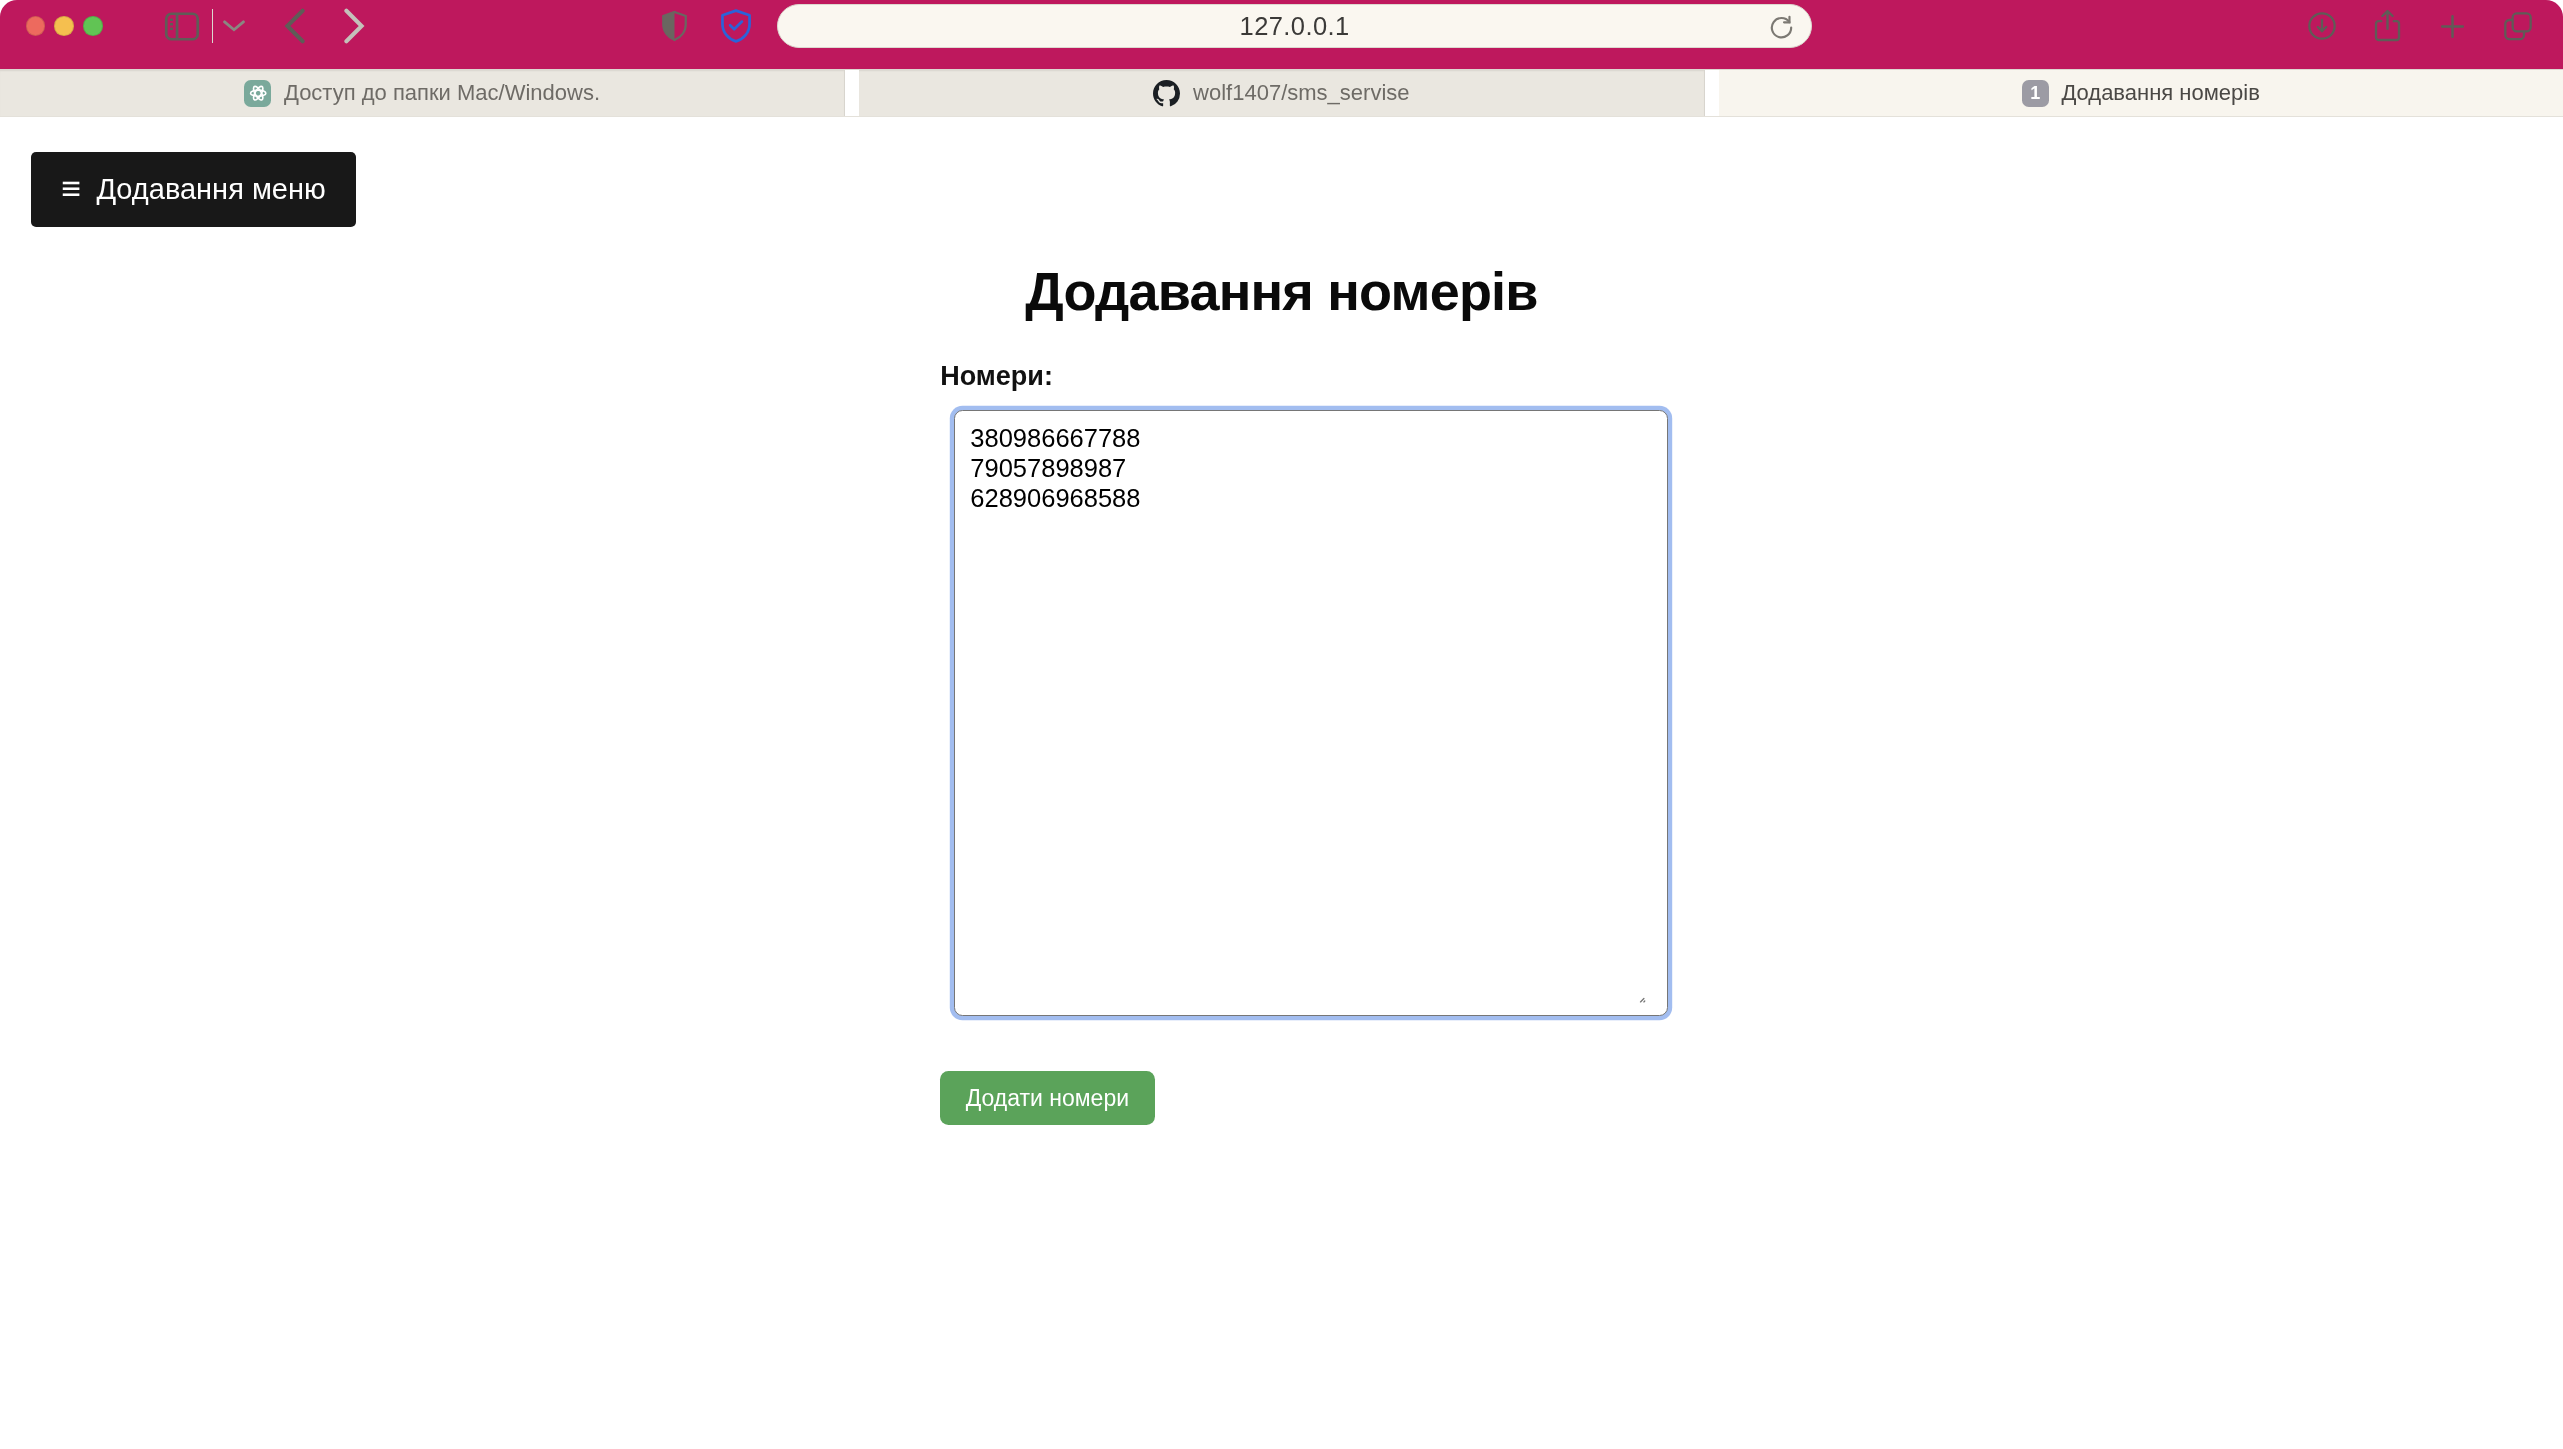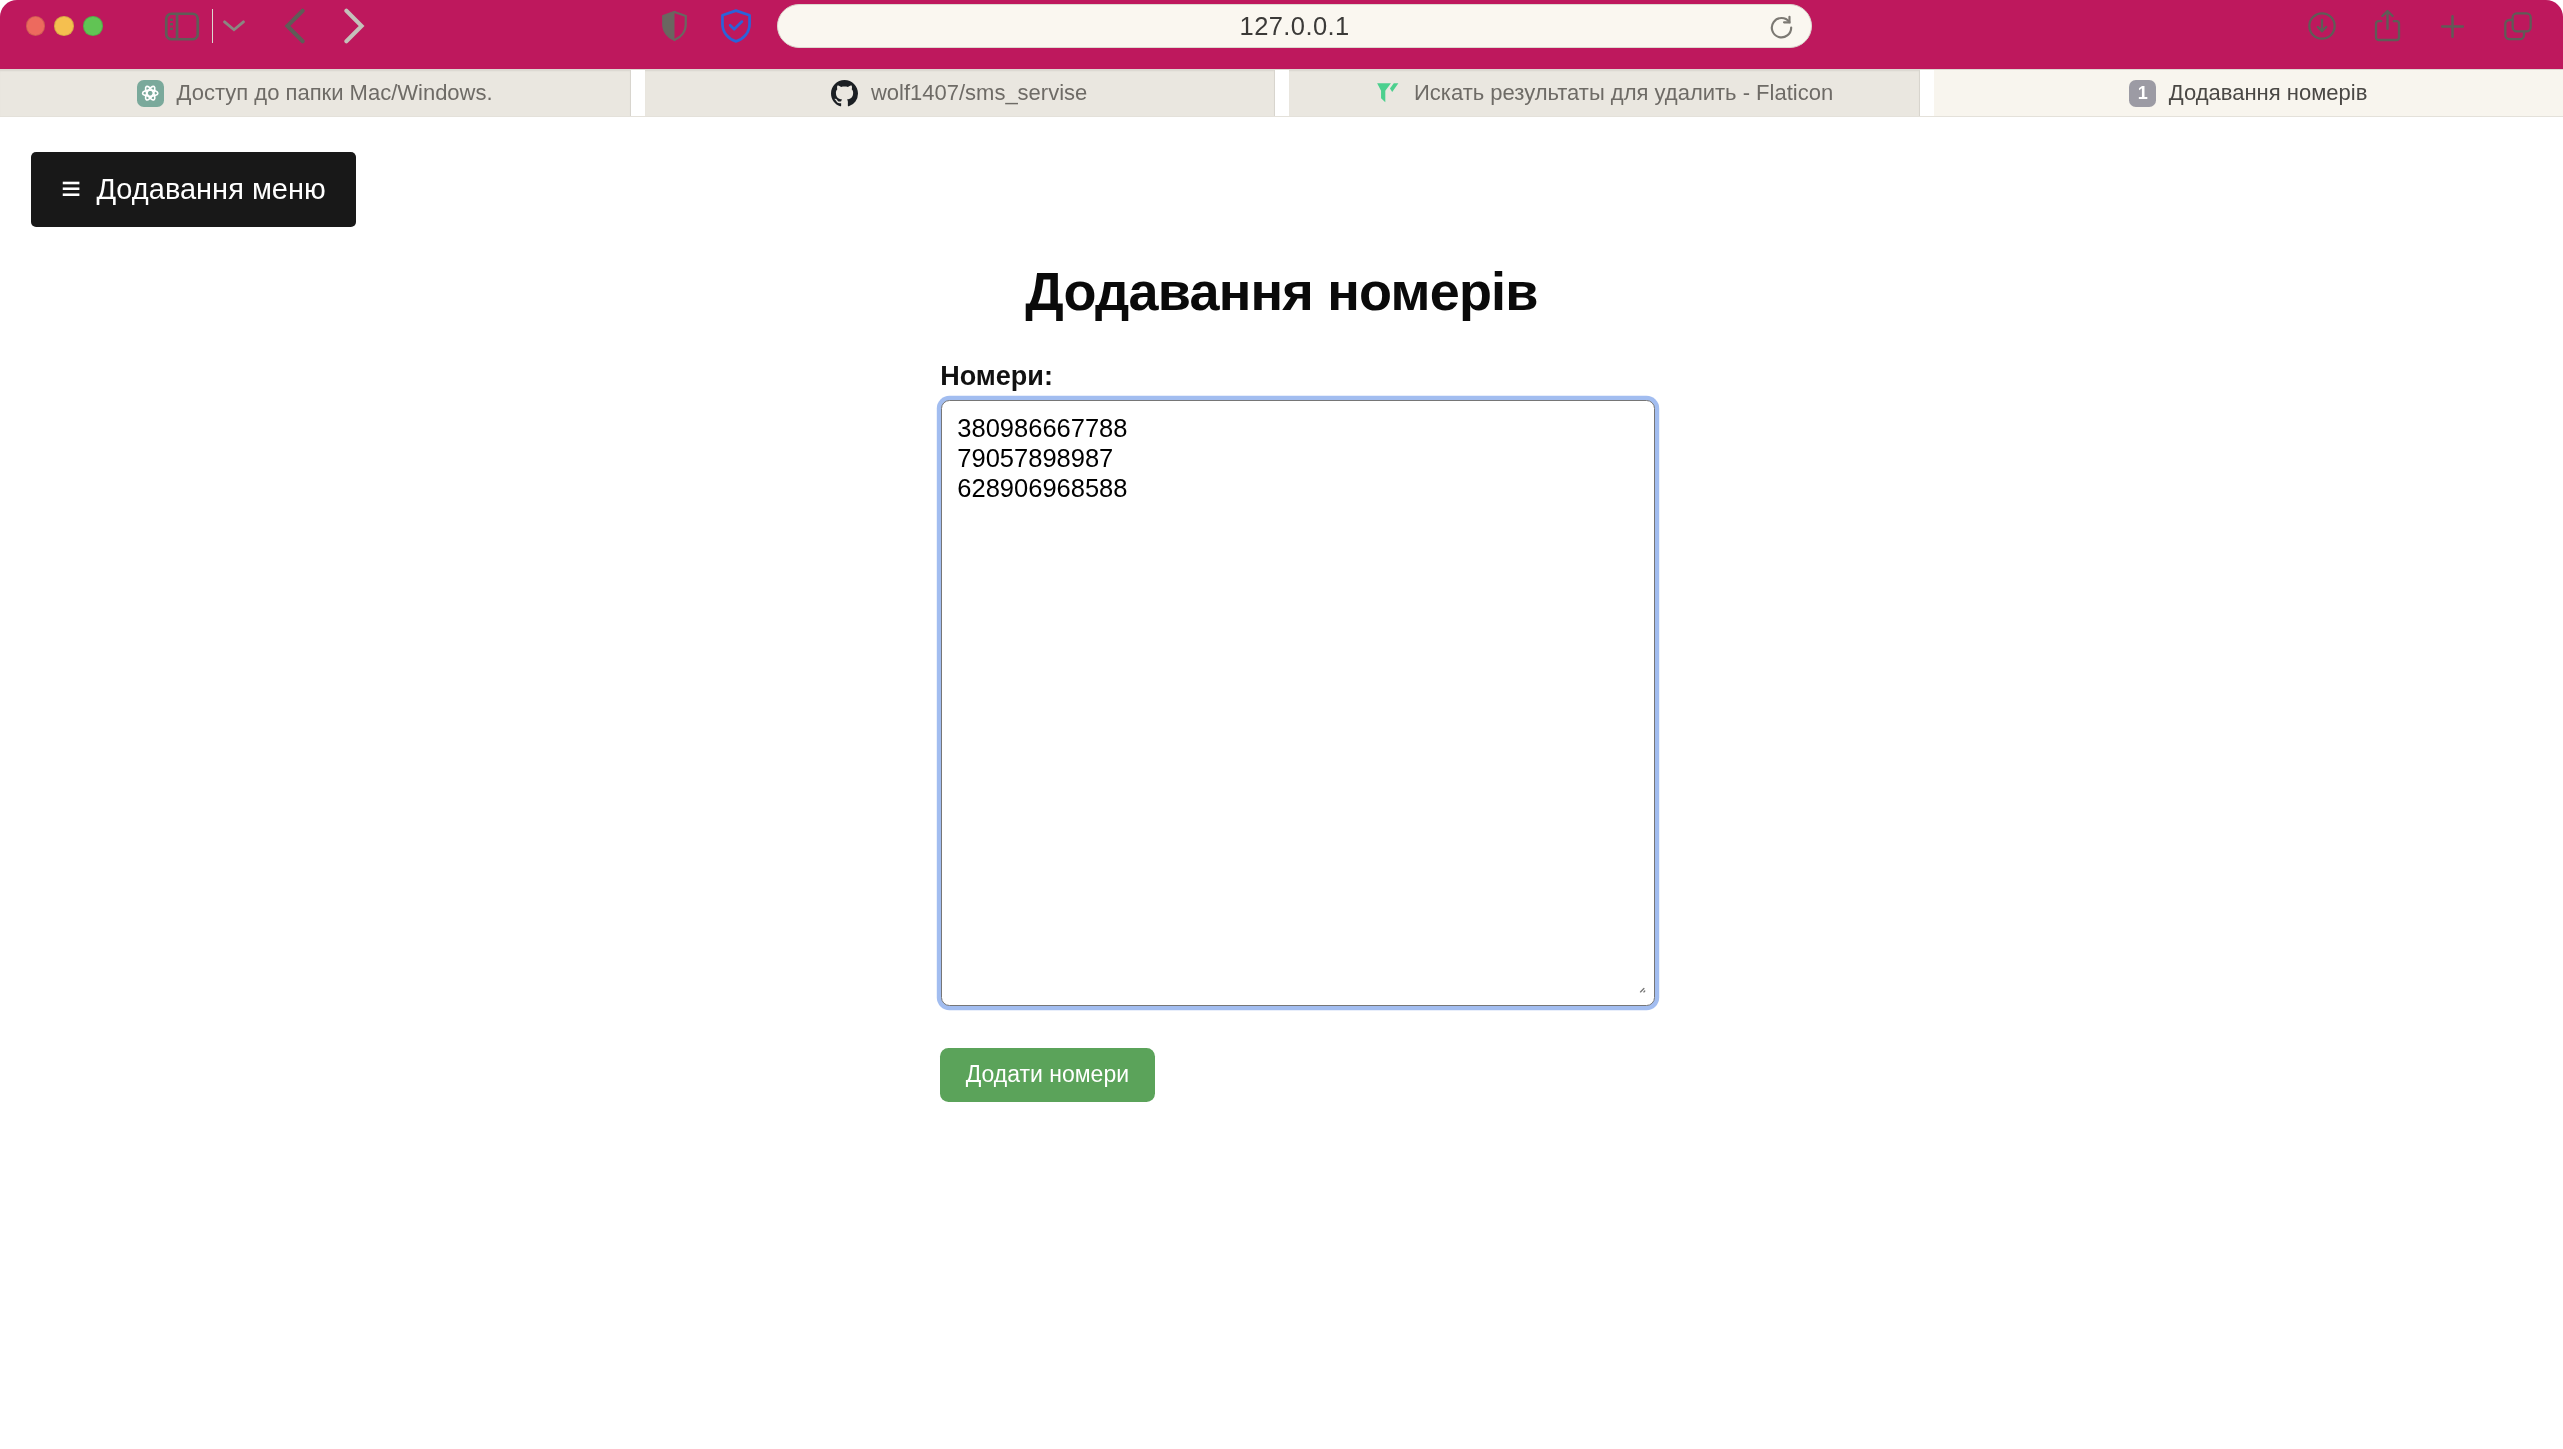--- a/index.html
+++ b/index.html
@@ -41,21 +41,21 @@
   .page { position:relative; height:1333px; background:#ffffff; }
   .menu-btn { margin:35px 0 0 31px; width:325px; height:75px; background:#181818;
     border:none; border-radius:5.1px; color:#ffffff; display:flex; align-items:center;
     justify-content:center; gap:15.3px; font-size:29px; font-family:inherit; cursor:pointer; }
   .menu-btn .bars { font-size:34px; line-height:1; position:relative; top:-1.7px; }
   h1.title { margin-top:33px; text-align:center; font-size:54px; font-weight:bold;
     color:#0a0a0a; line-height:63px; letter-spacing:-0.8px; }
   .form-col { margin-left:936px; width:722px; }
   .num-label { display:block; margin:38px 0 0 4.2px; font-size:27px; font-weight:bold; color:#111; }
   .ta-wrap { position:relative; margin-top:7.6px; width:722px; }
-  textarea.numbers { display:block; width:714px; height:606px; margin:5px;
+  textarea.numbers { display:block; width:714px; height:606px; margin:18px;
     border:1.7px solid #767676; border-radius:8.5px; box-shadow:0 0 0 4.2px #a2bdf0;
     padding:12px 15.3px; font-family:"Liberation Sans", sans-serif; font-size:25.5px;
     line-height:30px; color:#000; resize:none; outline:none; background:#fff; }
   .resize-handle { position:absolute; right:12px; bottom:12px; color:#777; }
   .submit-btn { margin:37px 0 0 4.2px; height:54px; padding:0 25.5px; background:#5ba35a;
     border:none; border-radius:8.5px; color:#ffffff; font-size:23px; font-family:inherit; cursor:pointer; }
   svg { display:block; }
 </style>
 </head>
 <body>
@@ -168,29 +168,20 @@
 
     <div class="tab">
       <span class="favicon">
         <svg width="27" height="27" viewBox="0 0 16 16" fill="#1b1f23">
           <path d="M8 0C3.58 0 0 3.58 0 8c0 3.54 2.29 6.53 5.47 7.59.4.07.55-.17.55-.38 0-.19-.01-.82-.01-1.49-2.01.37-2.53-.49-2.69-.94-.09-.23-.48-.94-.82-1.13-.28-.15-.68-.52-.01-.53.63-.01 1.08.58 1.23.82.72 1.21 1.87.87 2.33.66.07-.52.28-.87.51-1.07-1.78-.2-3.64-.89-3.64-3.95 0-.87.31-1.59.82-2.15-.08-.2-.36-1.02.08-2.12 0 0 .67-.21 2.2.82.64-.18 1.32-.27 2-.27s1.36.09 2 .27c1.53-1.04 2.2-.82 2.2-.82.44 1.1.16 1.92.08 2.12.51.56.82 1.27.82 2.15 0 3.07-1.87 3.75-3.65 3.95.29.25.54.73.54 1.48 0 1.07-.01 1.93-.01 2.2 0 .21.15.46.55.38A8.013 8.013 0 0 0 16 8c0-4.42-3.58-8-8-8z"></path>
         </svg>
       </span>
       <span class="tab-label">wolf1407/sms_servise</span>
     </div>
 
-    <div class="tab">
-      <span class="favicon">
-        <svg width="25.5" height="25.5" viewBox="0 0 24 24" fill="#4cd08e">
-          <path d="M2 3h13l-5.3 7.2V21l-4-3.8v-7L2 3z"></path>
-          <path d="M16.2 11.2L22 3h-4.3l-3.6 5z"></path>
-        </svg>
-      </span>
-      <span class="tab-label">Искать результаты для удалить - Flaticon</span>
-    </div>
 
     <div class="tab active">
       <span class="favicon badge1">1</span>
       <span class="tab-label">Додавання номерів</span>
     </div>
   </div>
 
   <div class="page">
 
     <button class="menu-btn">

